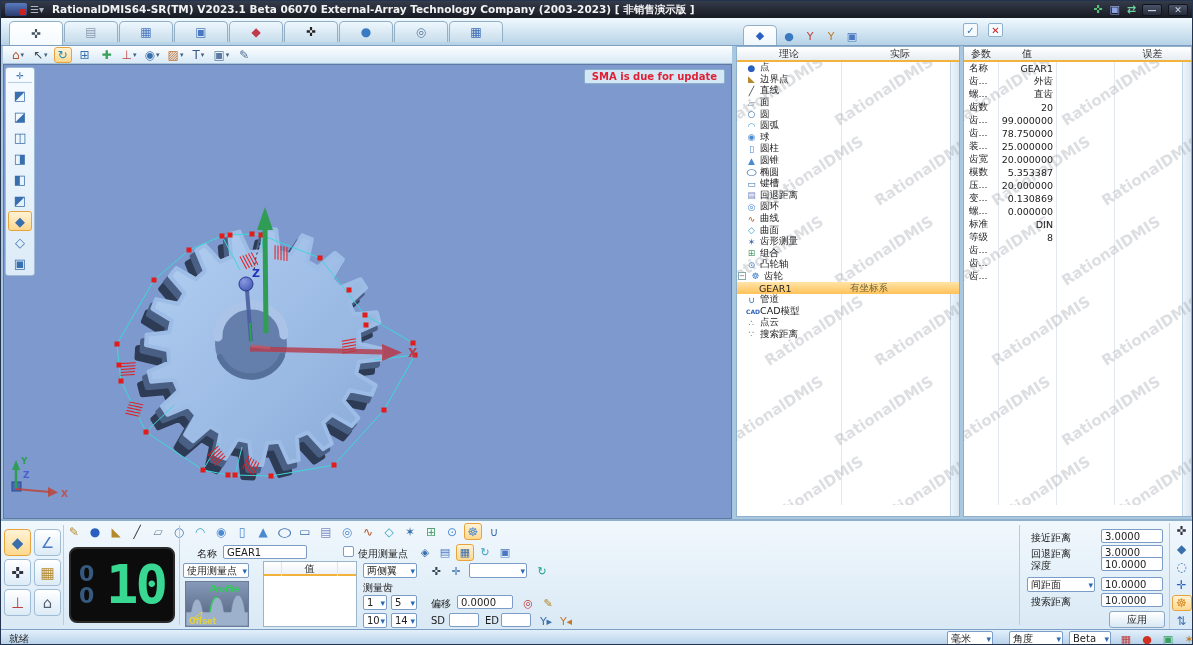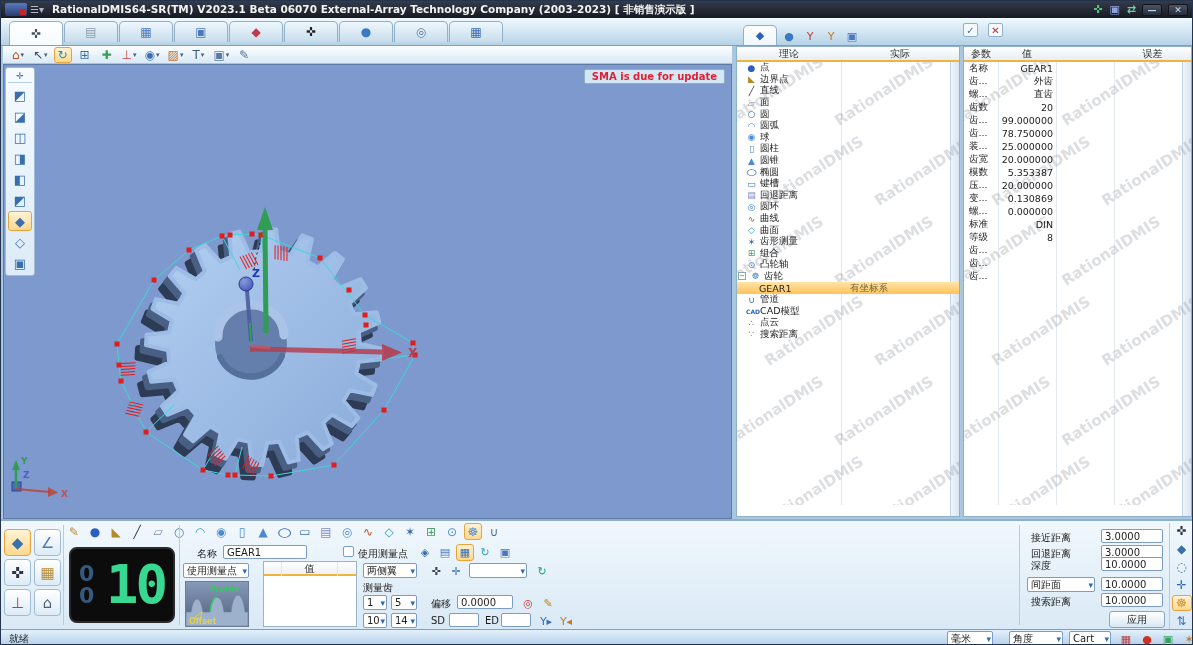--- a/index.html
+++ b/index.html
@@ -944,21 +944,21 @@
         <div class="rsbtn">
           <span class="glyph" style="color: rgb(58, 111, 174);">⇅</span>
         </div>
       </div>
   </div>
 
   <div class="statusbar">
     <span class="ready">就绪</span>
     <div class="select" style="left:946px;width:46px;"><span>毫米</span></div>
     <div class="select" style="left:1008px;width:54px;"><span>角度</span></div>
-    <div class="select" style="left:1068px;width:42px;"><span>Cart</span></div>
+    <div class="select" style="left:1068px;width:42px;"><span>Beta</span></div>
     <div id="status-icons">
         <div class="ibtn">
           <span class="glyph" style="color: rgb(192, 64, 64); font-size: 11px;">▦</span>
         </div>
         <div class="ibtn">
           <span class="glyph" style="color: rgb(208, 48, 32); font-size: 11px;">●</span>
         </div>
         <div class="ibtn">
           <span class="glyph" style="color: rgb(58, 160, 96); font-size: 11px;">▣</span>
         </div>

